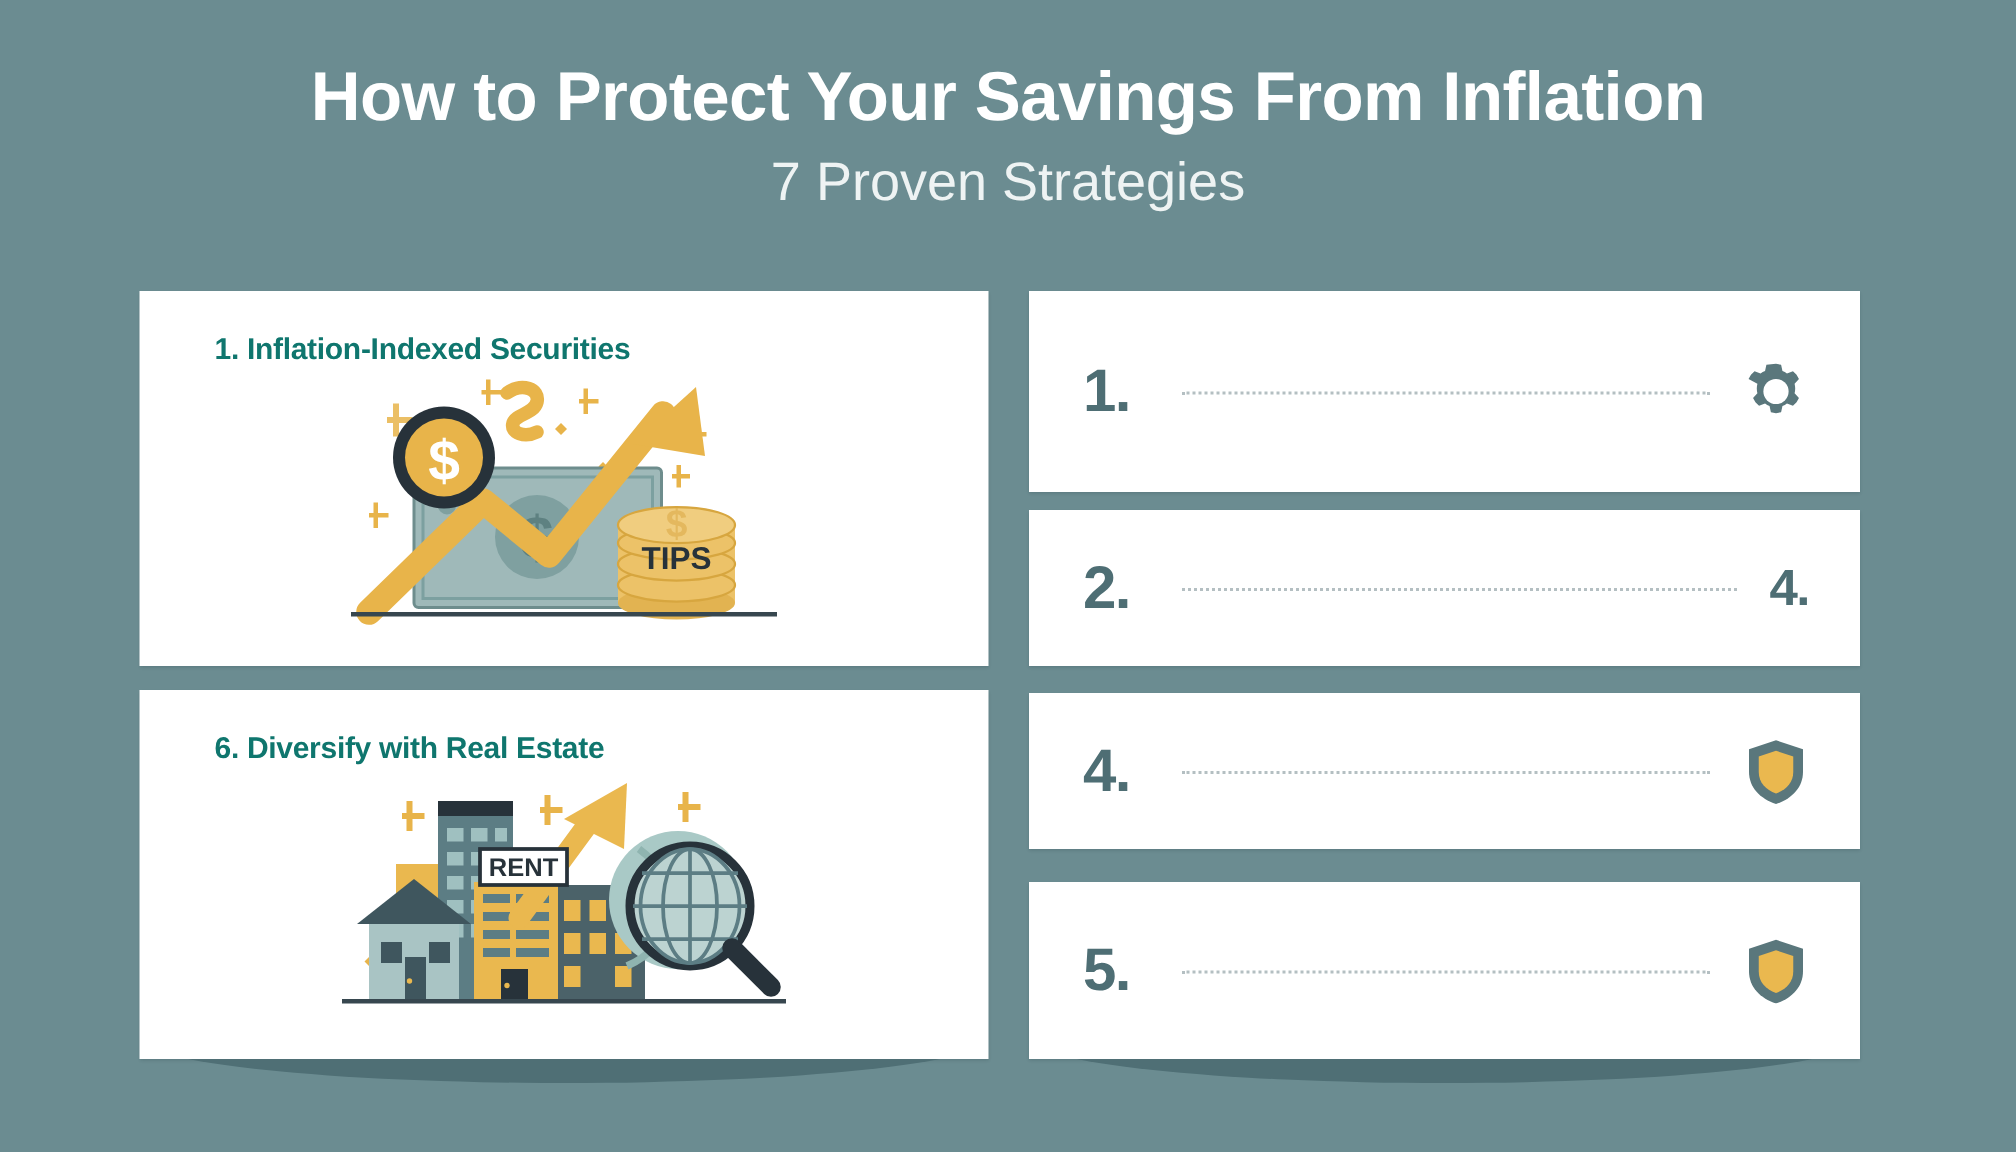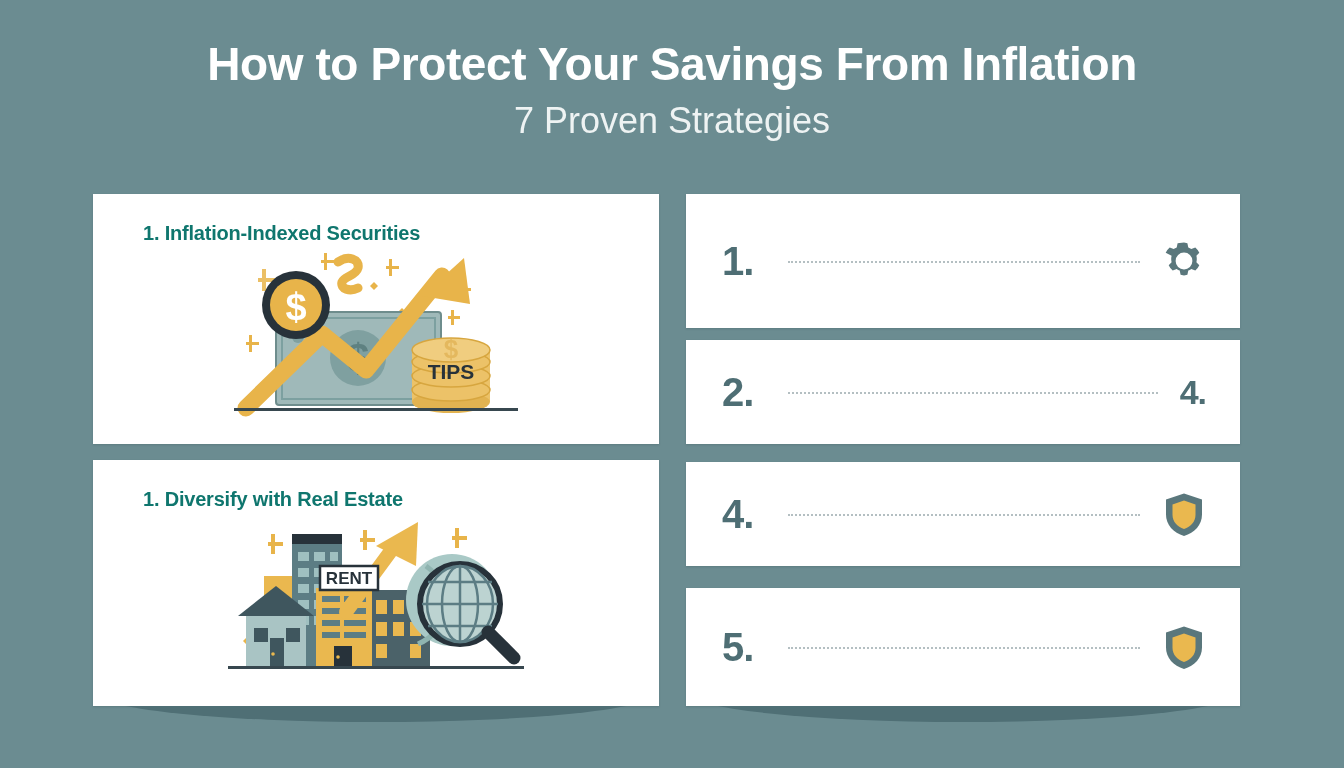--- a/index.html
+++ b/index.html
@@ -127,21 +127,21 @@
           <text x="225" y="116" font-family="Liberation Sans, sans-serif" font-size="26" font-weight="700" fill="#e0b254" text-anchor="middle" opacity=".75">$</text>
           <text x="225" y="137" font-family="Liberation Sans, sans-serif" font-size="21" font-weight="700" fill="#27323a" text-anchor="middle">TIPS</text>
         </g>
 
         <rect x="8" y="166" width="284" height="3" fill="#37474f"></rect>
       </svg>
     </div>
   </div>
 
   <div class="card card-left-2">
-    <div class="card-heading">1. Diversify with Real Estate</div>
+    <div class="card-heading">6. Diversify with Real Estate</div>
     <div class="illus">
       <svg width="312" height="172" viewBox="0 0 312 172">
         <g fill="#e8b44a">
           <path d="M48 34h3v-8h4v8h8v4h-8v8h-4v-8h-3z"></path>
           <path d="M140 30h3v-8h4v8h8v4h-8v8h-4v-8h-3z"></path>
           <path d="M232 28h3v-8h4v8h8v4h-8v8h-4v-8h-3z"></path>
           <path d="M28 128l5 5-5 5-5-5z"></path>
         </g>
 
         <rect x="44" y="68" width="32" height="90" fill="#eab84f"></rect>

